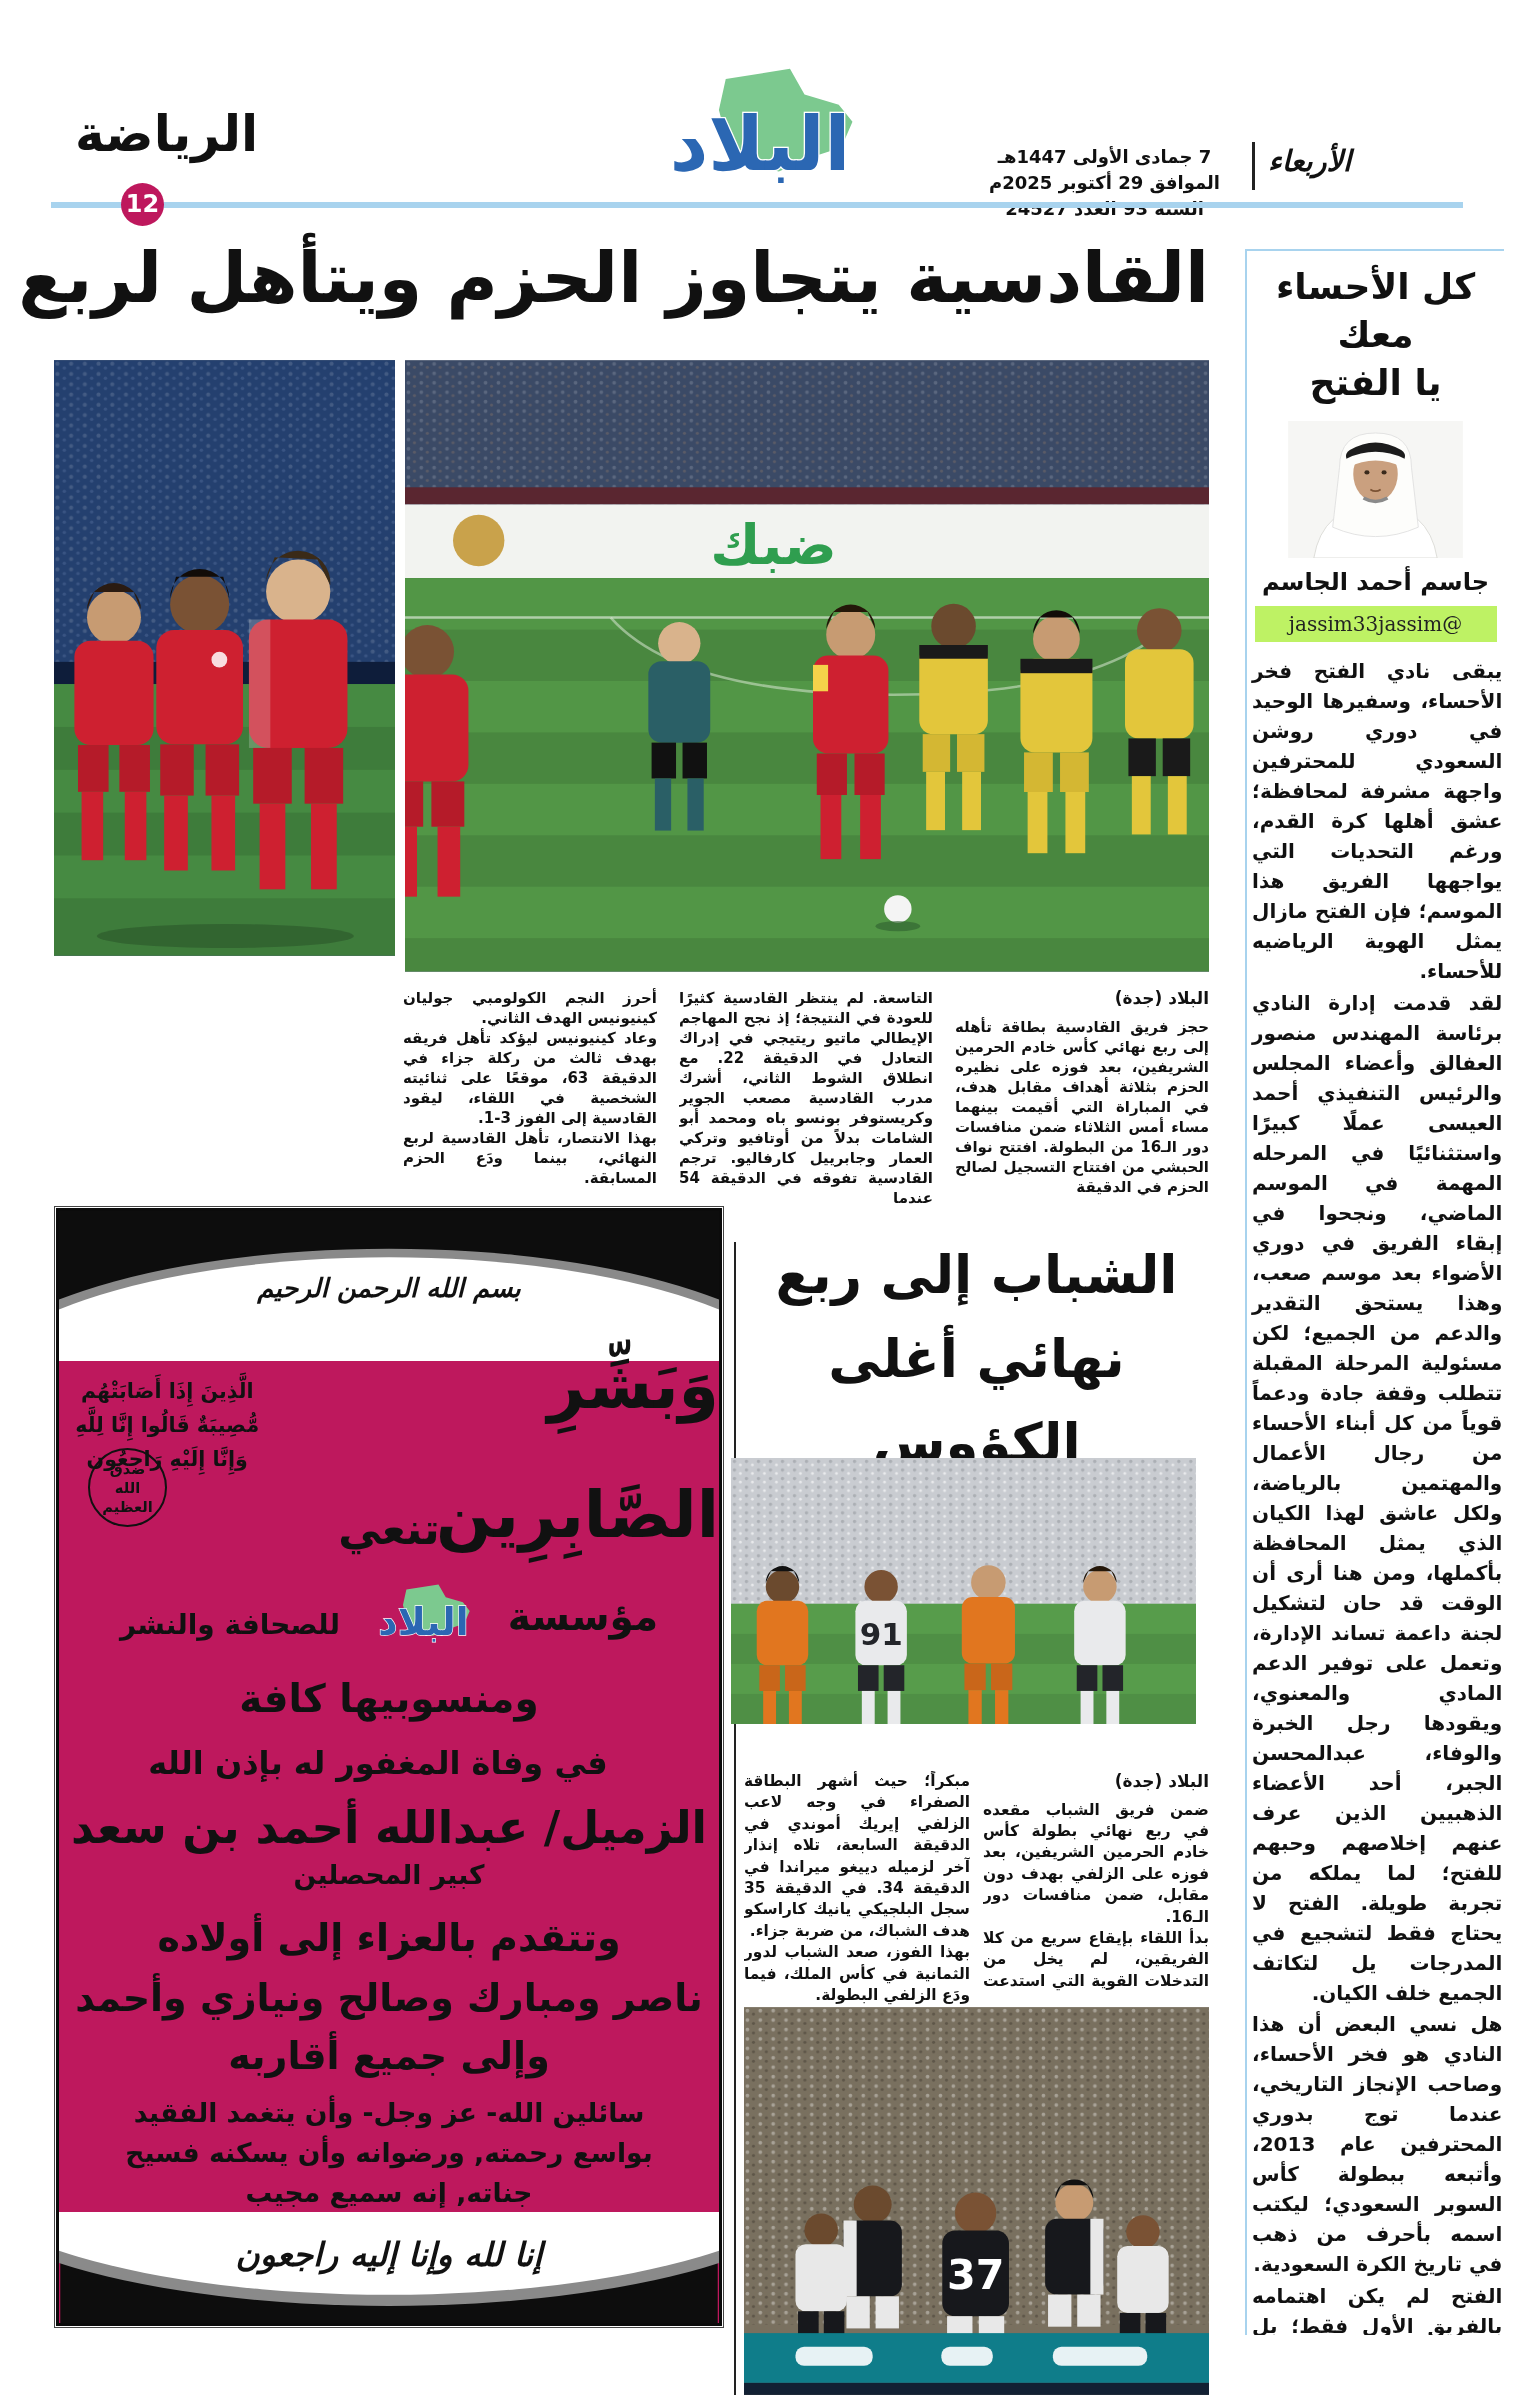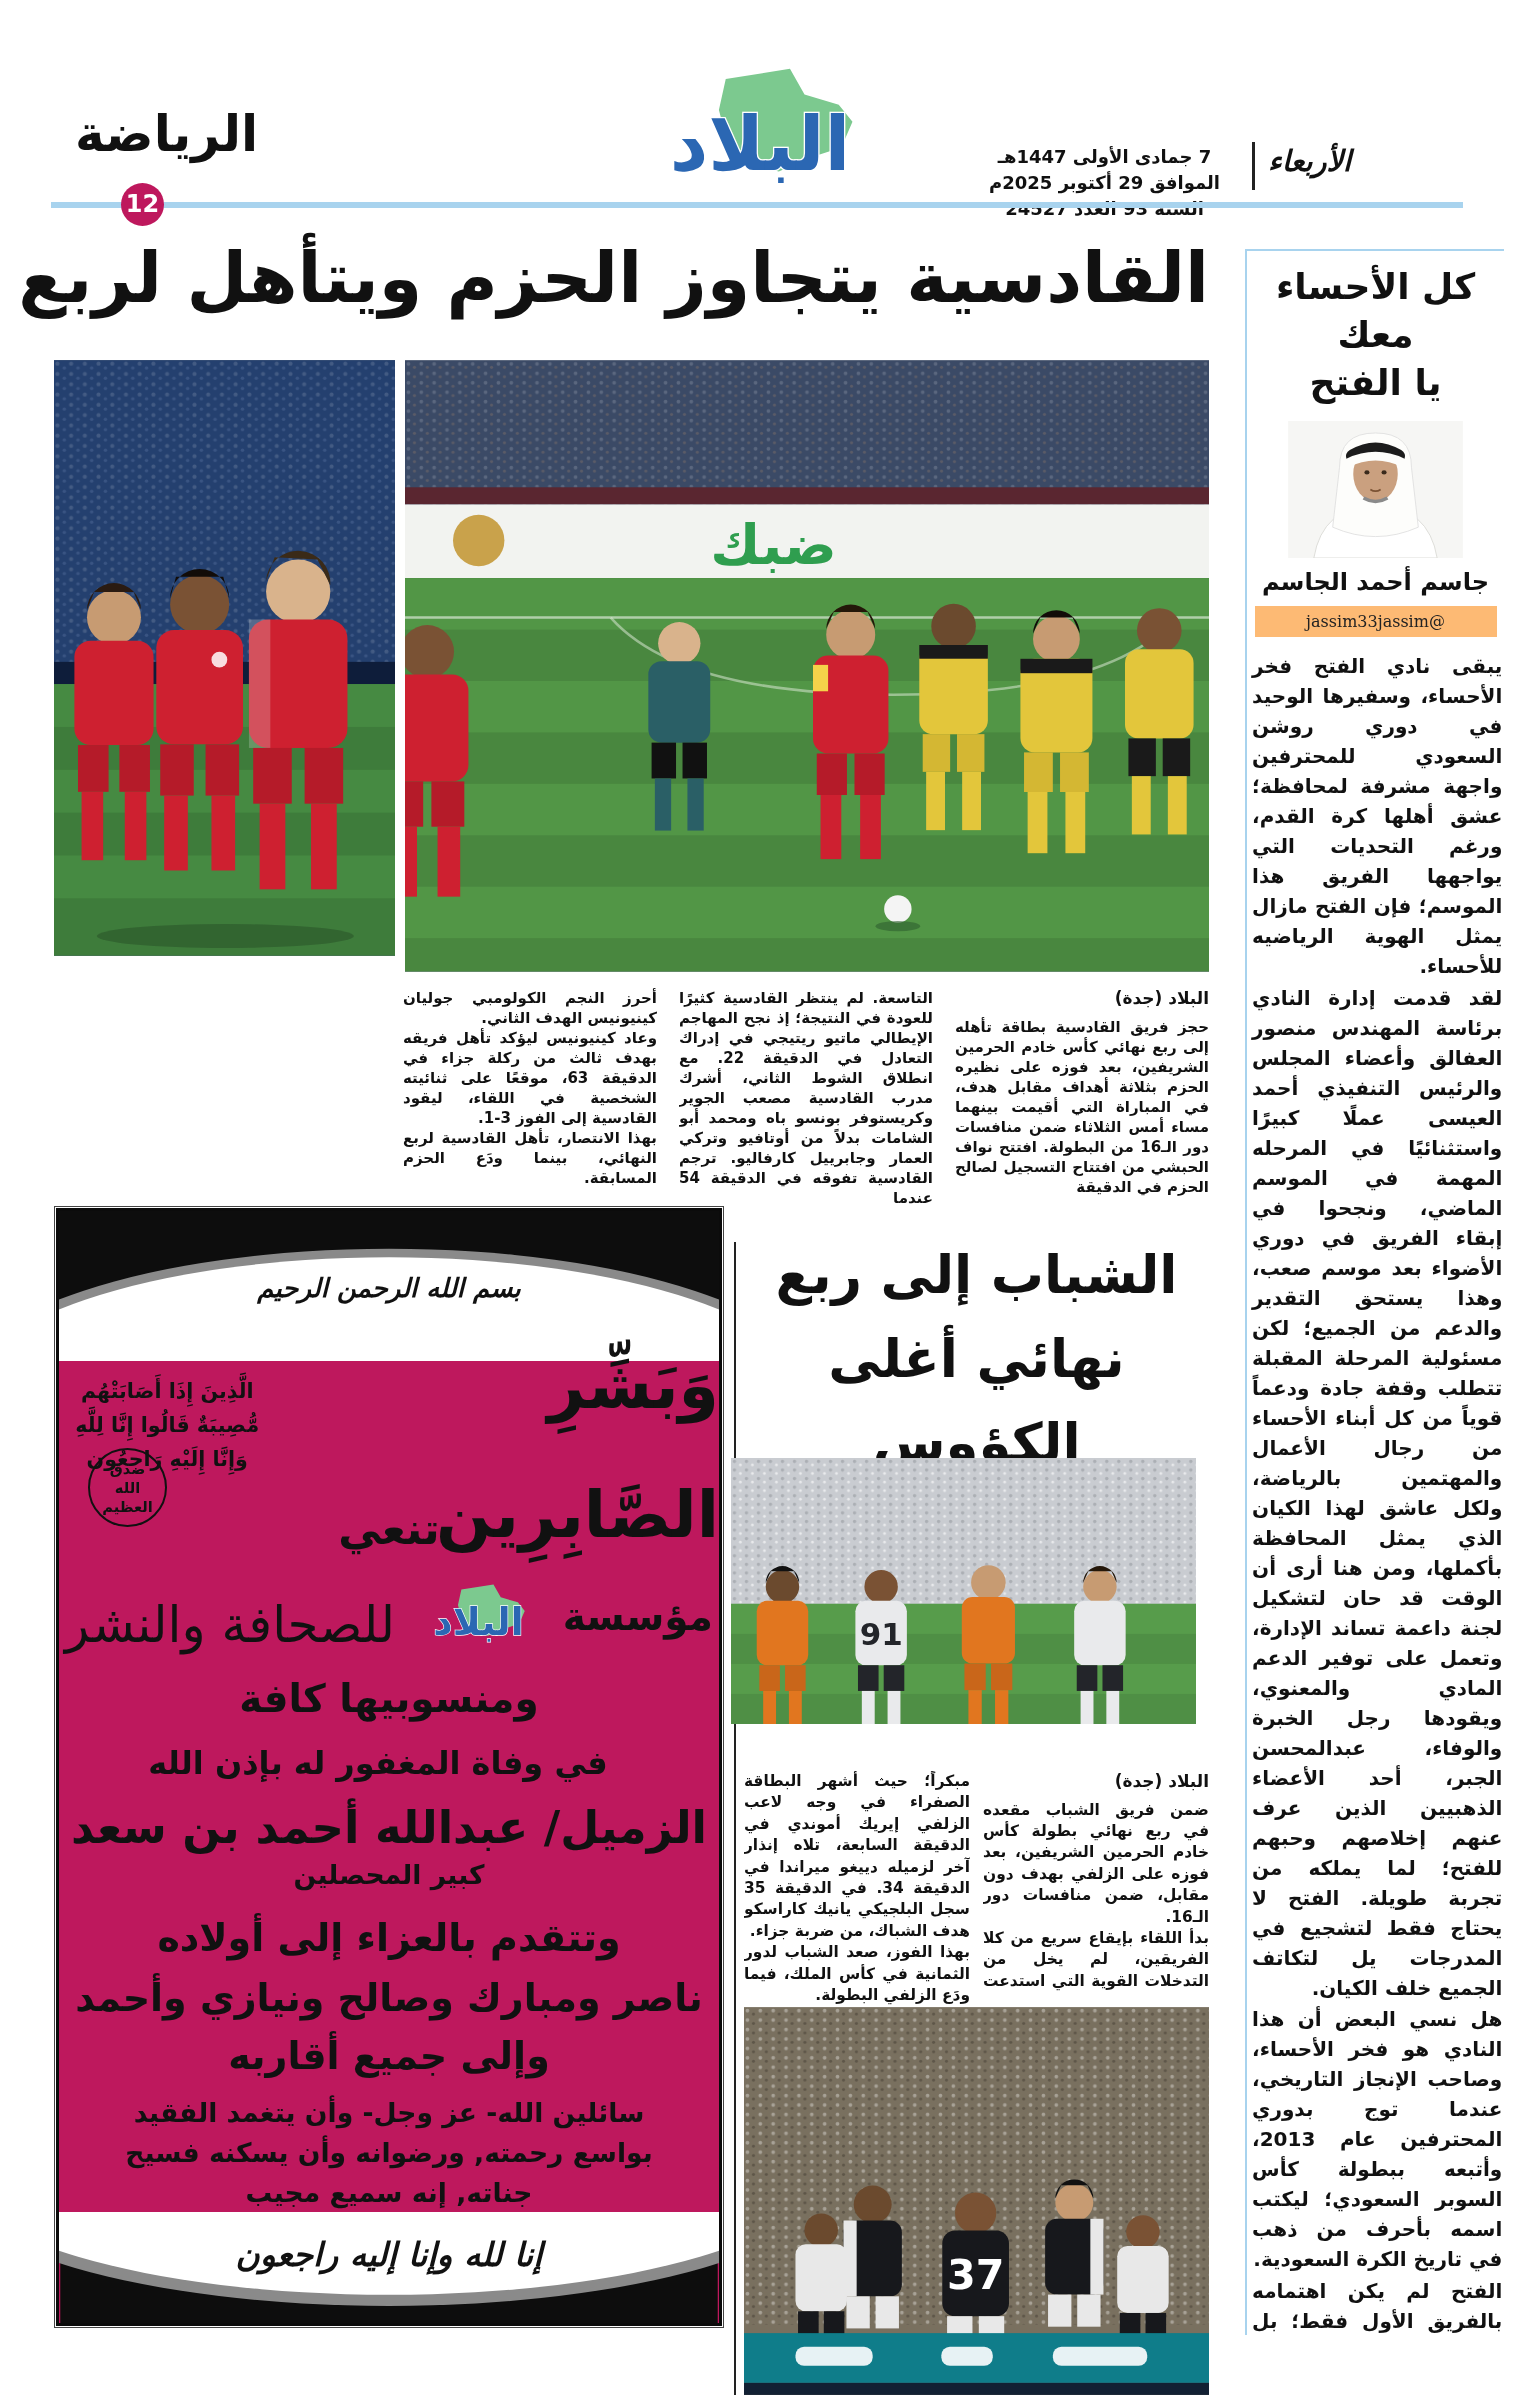--- a/index.html
+++ b/index.html
@@ -330,22 +330,22 @@
         <path d="M70,40 q32,-22 64,0 l0,14 q-32,-16 -64,0 z" fill="#fdfdfb"></path>
         <path d="M72,34 q30,-18 60,0 q6,4 4,10 q-34,-16 -68,0 q-2,-6 4,-10 z" fill="#1c1c1c"></path>
         <ellipse cx="92" cy="60" rx="3" ry="2.5" fill="#3a2a1c"></ellipse>
         <ellipse cx="112" cy="60" rx="3" ry="2.5" fill="#3a2a1c"></ellipse>
         <path d="M96,80 q6,4 12,0" stroke="#7a5234" fill="none" stroke-width="2"></path>
         <path d="M88,90 q14,8 28,0" stroke="#8a8a8a" fill="none" stroke-width="4"></path>
       </svg>
     </div>
 
     <div class="ar ctr b" style="margin-top:10.3px;font-size:24px;">جاسم أحمد الجاسم</div>
-    <div style="direction:ltr;margin:10.3px auto 0;width:242px;background:#fdba74;text-align:center;
-                padding:6px 0;font-size:16px;color:#222;font-family:'DejaVu Serif',serif;">jassim33jassim@</div>
+    <div style="direction:ltr;margin:10.3px auto 0;width:242px;background:#bef264;text-align:center;
+                padding:6px 0;font-size:20px;color:#222;font-family:'DejaVu Serif',serif;">jassim33jassim@</div>
 
     <div class="ar just" style="margin-top:13.7px;padding:0 1.7px 0 5.1px;font-size:20px;line-height:30px;font-weight:700;">
       <p class="op-par">يبقى نادي الفتح فخر الأحساء، وسفيرها الوحيد في دوري روشن السعودي للمحترفين واجهة مشرفة لمحافظة؛ عشق أهلها كرة القدم، ورغم التحديات التي يواجهها الفريق هذا الموسم؛ فإن الفتح مازال يمثل الهوية الرياضيه للأحساء.</p>
       <p class="op-par">لقد قدمت إدارة النادي برئاسة المهندس منصور العفالق وأعضاء المجلس والرئيس التنفيذي أحمد العيسى عملًا كبيرًا واستثنائيًا في المرحله المهمة في الموسم الماضي، ونجحوا في إبقاء الفريق في دوري الأضواء بعد موسم صعب، وهذا يستحق التقدير والدعم من الجميع؛ لكن مسئولية المرحلة المقبلة تتطلب وقفة جادة ودعماً قوياً من كل أبناء الأحساء من رجال الأعمال والمهتمين بالرياضة، ولكل عاشق لهذا الكيان الذي يمثل المحافظة بأكملها، ومن هنا أرى أن الوقت قد حان لتشكيل لجنة داعمة تساند الإدارة، وتعمل على توفير الدعم المادي والمعنوي، ويقودها رجل الخبرة والوفاء، عبدالمحسن الجبر، أحد الأعضاء الذهبيين الذين عرف عنهم إخلاصهم وحبهم للفتح؛ لما يملكه من تجربة طويلة. الفتح لا يحتاج فقط لتشجيع في المدرجات يل لتكاتف الجميع خلف الكيان.</p>
       <p class="op-par">هل نسي البعض أن هذا النادي هو فخر الأحساء، وصاحب الإنجاز التاريخي، عندما توج بدوري المحترفين عام 2013، وأتبعه ببطولة كأس السوبر السعودي؛ ليكتب اسمه بأحرف من ذهب في تاريخ الكرة السعودية.</p>
       <p class="op-par">الفتح لم يكن اهتمامه بالفريق الأول فقط؛ بل هو مصنع للمواهب من خلال اهتمامه الكبير بالفئات السنية؛ حيث يعد من أفضل الأنديه السعودية في العمل القاعدي وتطوير اللاعبين الصاعدين، في وقت تراجعت فيه صناعة المواهب في الأحساء.</p>
 
     </div>
   </div>
 
@@ -366,21 +366,21 @@
                 font-size:14.6px;font-weight:900;line-height:19px;display:flex;align-items:center;justify-content:center;padding:5.1px;box-sizing:border-box;">صدق الله العظيم</div>
 
     <div class="abs ar ctr" style="left:0;top:293px;width:660px;font-size:43px;font-weight:900;letter-spacing:12px;">تنعي</div>
 
     <div class="abs ar" style="left:0;top:367px;width:660px;display:flex;justify-content:center;align-items:center;gap:15.4px;">
       <span style="font-size:39px;font-weight:900;">مؤسسة</span>
       <svg width="137" height="77" viewBox="0 0 320 170">
         <polygon points="120,22 195,10 212,40 252,52 268,72 255,102 218,114 182,130 150,122 122,96 112,58" fill="#7cc98f"></polygon>
         <text x="160" y="128" text-anchor="middle" font-family="DejaVu Sans, sans-serif" font-size="88" font-weight="bold" fill="#2b67b3" stroke="#ffffff" stroke-width="3" paint-order="stroke" direction="rtl">البلاد</text>
       </svg>
-      <span style="font-size:50px;font-weight:400;margin-top:16px;">للصحافة والنشر</span>
+      <span style="font-size:28px;font-weight:700;margin-top:16px;">للصحافة والنشر</span>
     </div>
     <div class="abs ar ctr" style="left:0;top:465px;width:660px;font-size:39px;font-weight:900;">ومنسوبيها كافة</div>
 
     <div class="abs ar ctr" style="left:0;top:533px;width:638px;font-size:32px;font-weight:900;">في وفاة المغفور له بإذن الله</div>
     <div class="abs ar ctr" style="left:0;top:590px;width:660px;font-size:45px;font-weight:900;">الزميل/ عبدالله أحمد بن سعد</div>
     <div class="abs ar ctr" style="left:0;top:648px;width:660px;font-size:26.6px;font-weight:700;">كبير المحصلين</div>
 
     <div class="abs ar ctr" style="left:0;top:705px;width:660px;font-size:38px;font-weight:900;">وتتقدم بالعزاء إلى أولاده</div>
     <div class="abs ar ctr" style="left:0;top:765px;width:660px;font-size:38px;font-weight:900;">ناصر ومبارك وصالح ونيازي وأحمد</div>
     <div class="abs ar ctr" style="left:0;top:823px;width:660px;font-size:38px;font-weight:900;">وإلى جميع أقاربه</div>

